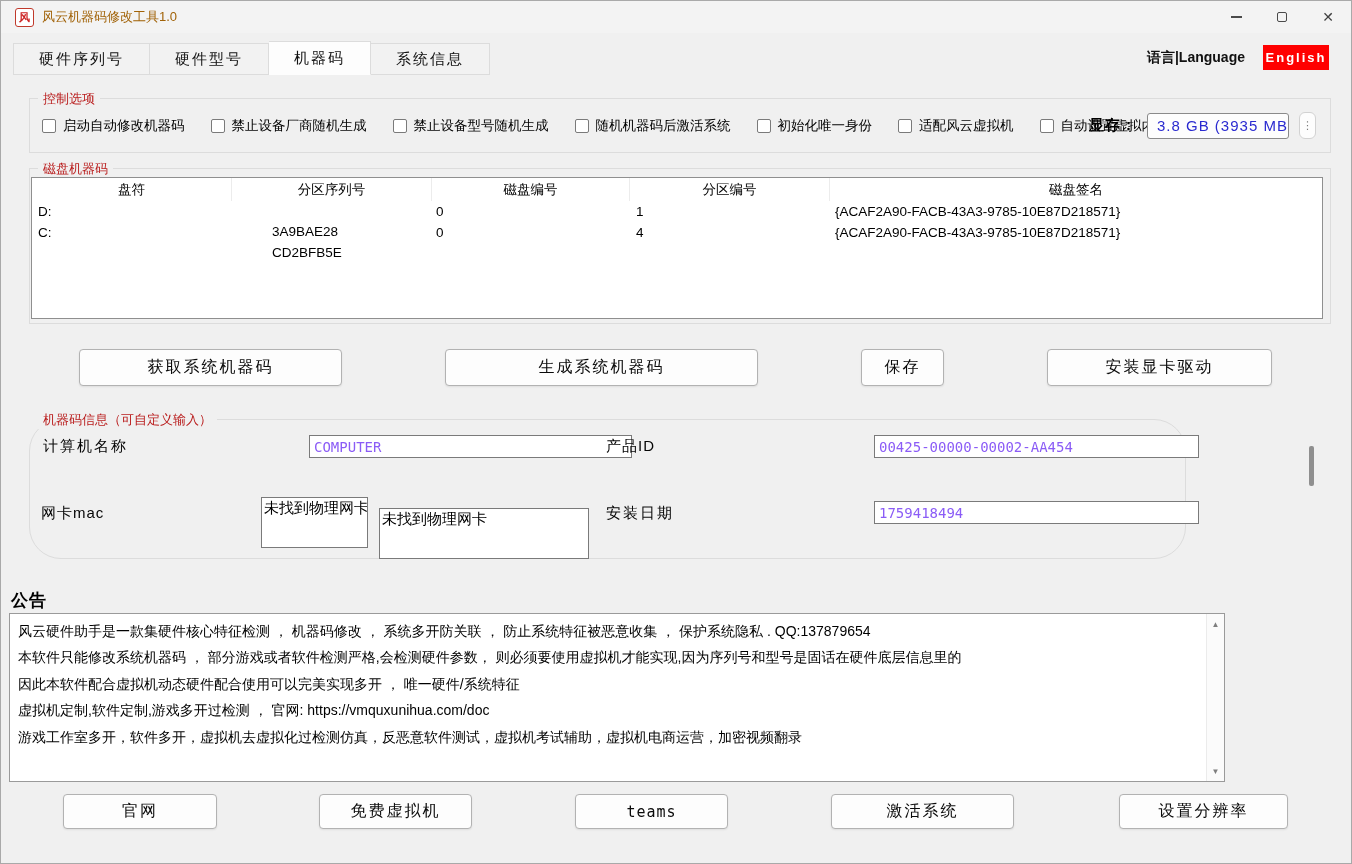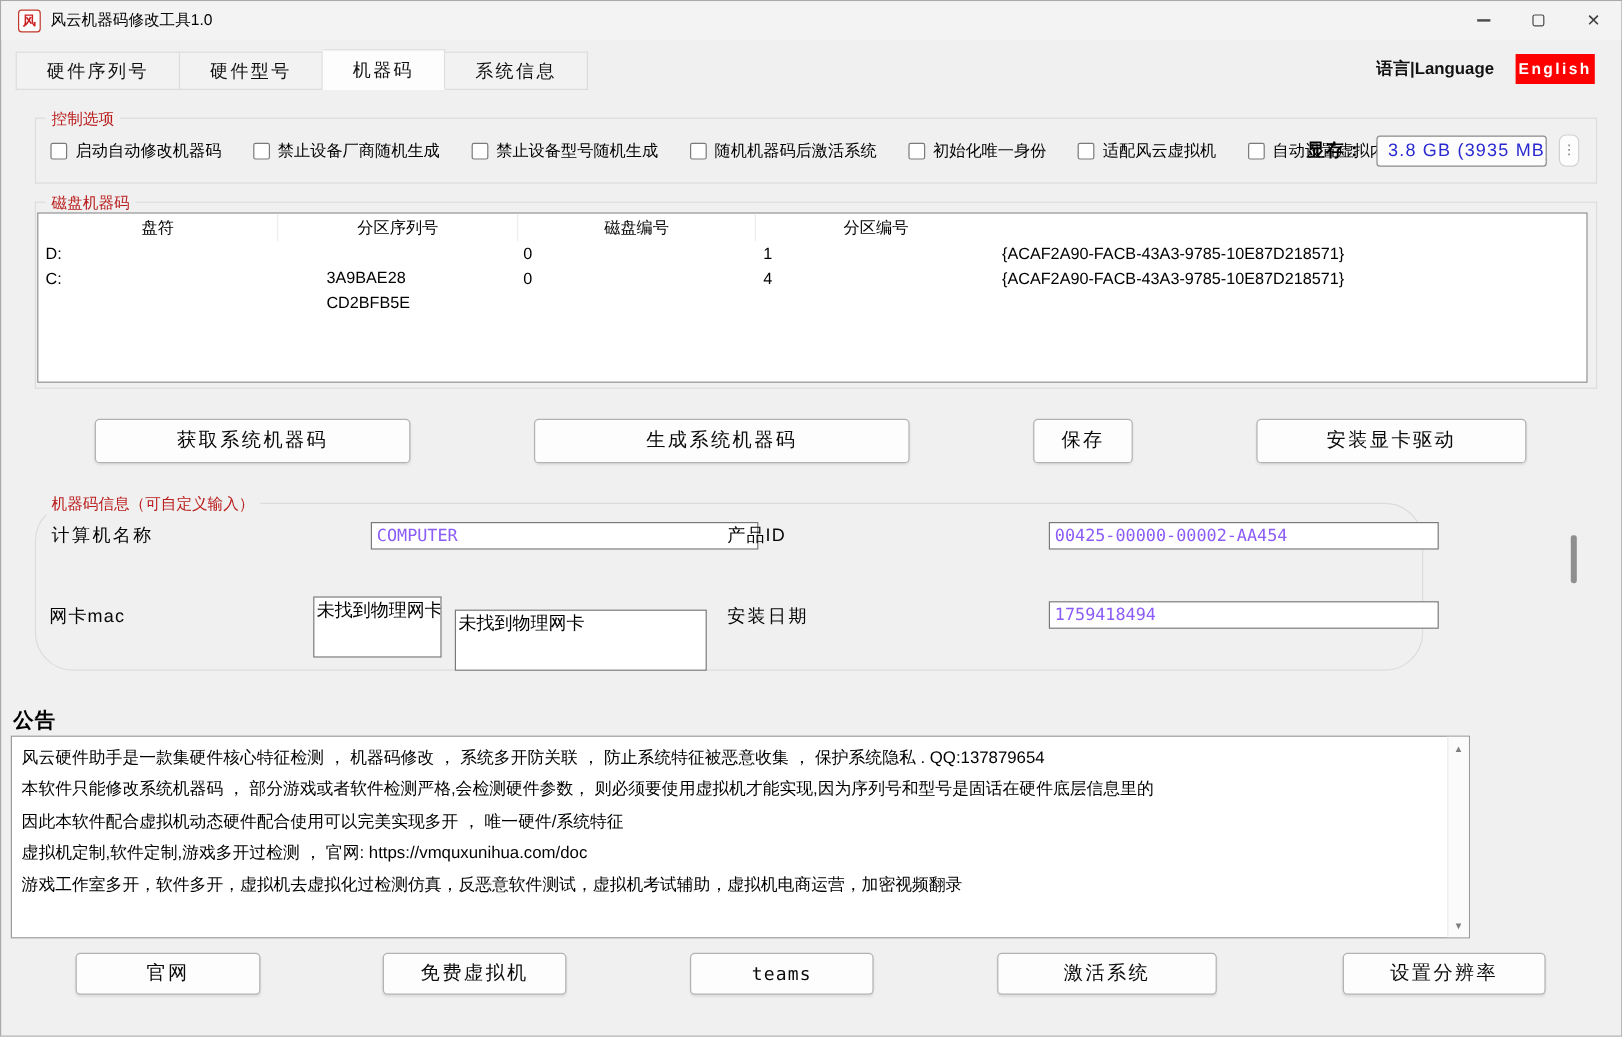--- a/index.html
+++ b/index.html
@@ -9,21 +9,21 @@
     background:#f0f0f0; color:#000; overflow:hidden; position:relative;
   }
   .window { position:absolute; inset:0; background:#f0f0f0; border:1px solid #a9a9a9; }
 
   
   .titlebar { position:absolute; top:0; left:0; right:0; height:32px; background:#f3f3f3;
     display:flex; align-items:center; justify-content:space-between; }
   .titlebar-left { display:flex; align-items:center; gap:8px; padding-left:14px; }
   .app-icon { width:19px; height:19px; background:#fff; border:1px solid #c0392b; border-radius:3px;
     display:flex; align-items:center; justify-content:center; font-size:11px; font-weight:bold; color:#cc2222; }
-  .win-title { font-size:13px; color:#000000; }
+  .win-title { font-size:13px; color:#a16207; }
   .titlebar-controls { display:flex; height:32px; }
   .win-btn { width:46px; height:32px; display:flex; align-items:center; justify-content:center;
     background:transparent; border:none; cursor:pointer; }
   .glyph-min { width:11px; height:1.4px; background:#4a4a4a; }
   .glyph-max { width:10px; height:10px; border:1.4px solid #4a4a4a; border-radius:2px; }
   .glyph-close { font-size:14px; color:#3f3f3f; line-height:1; }
 
   
   .tabstrip { position:absolute; top:42px; left:12px; display:flex; }
   .tab { height:32px; padding:0 25px; display:flex; align-items:center; font-size:15px;
@@ -196,20 +196,21 @@
   <div class="groupbox gb-disk">
     <span class="legend">磁盘机器码</span>
   </div>
 
   <div class="disk-table">
     <div class="thead">
       <div class="th c0">盘符</div>
       <div class="th c1">分区序列号</div>
       <div class="th c2">磁盘编号</div>
       <div class="th c3">分区编号</div>
+      <div class="th c4">磁盘签名</div>
     </div>
     <div class="tr">
       <div class="td c0">D:</div>
       <div class="td c1">3A9BAE28</div>
       <div class="td c2">0</div>
       <div class="td c3">1</div>
       <div class="td c4">{ACAF2A90-FACB-43A3-9785-10E87D218571}</div>
     </div>
     <div class="tr">
       <div class="td c0">C:</div>

